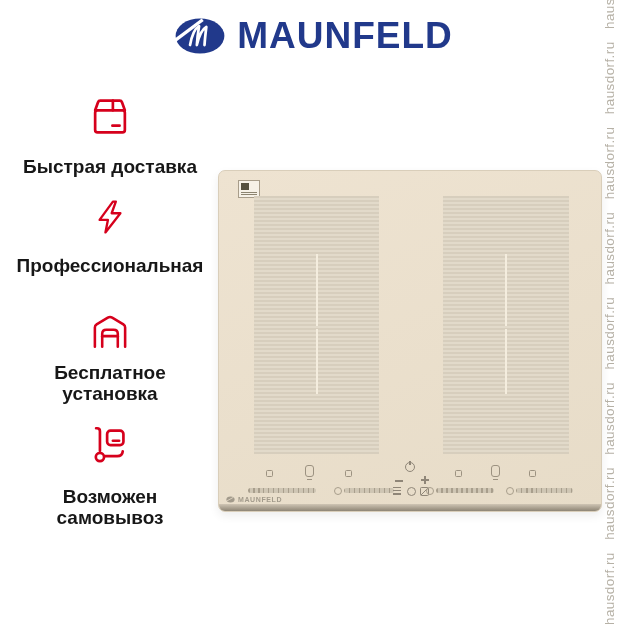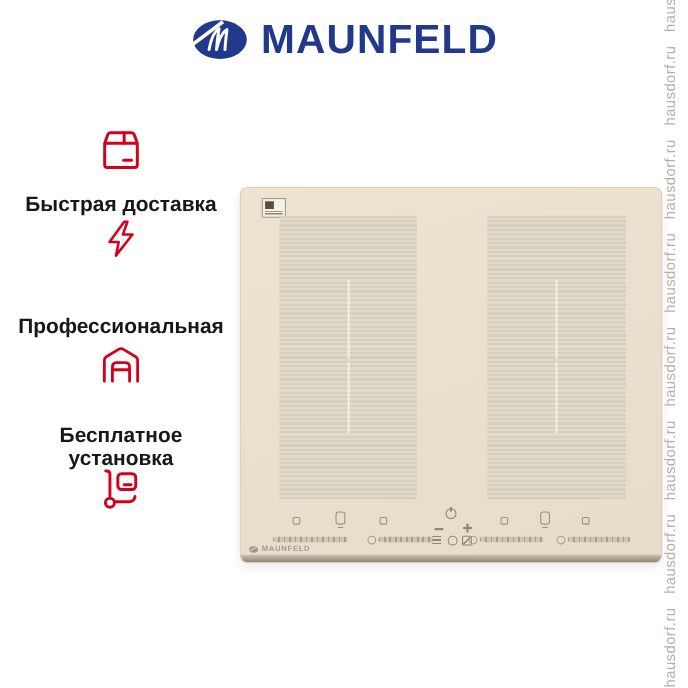--- a/index.html
+++ b/index.html
@@ -14,23 +14,23 @@
   }
   .brand-text{
     font-size:37px;font-weight:700;color:#21398b;letter-spacing:1px;
   }
   
   .benefit{position:absolute;left:10px;width:200px;display:flex;flex-direction:column;align-items:center;}
   .benefit .b-icon{display:block;}
   .benefit-label{
     text-align:center;font-size:19px;font-weight:600;color:#171717;line-height:21px;margin-top:14px;
   }
-  .b1{top:114px;}  .b1 .benefit-label{margin-top:16px;}
-  .b2{top:196px;gap:32px;} .b2 .benefit-label{margin-top:17px;}
-  .b3{top:310px;} .b3 .benefit-label{margin-top:32px;}
+  .b1{top:94px;}  .b1 .benefit-label{margin-top:16px;}
+  .b2{top:196px;} .b2 .benefit-label{margin-top:17px;}
+  .b3{top:310px;} .b3 .benefit-label{margin-top:8px;}
   .b4{top:423px;} .b4 .benefit-label{margin-top:17px;}
   
   .cooktop{
     position:absolute;left:218px;top:170px;width:384px;height:342px;
     background:linear-gradient(160deg,#eee3d1,#e7dcc8);
     border:1px solid #d9ceba;border-radius:7px;box-sizing:border-box;
     box-shadow:0 4px 10px rgba(0,0,0,.07);
   }
   .cooktop::after{ 
     content:"";position:absolute;left:0;right:0;bottom:0;height:7px;
@@ -135,20 +135,24 @@
   </div>
 
   <div class="benefit b4">
     <svg class="b-icon" width="46" height="46" viewBox="0 0 48 48" fill="none" stroke="#d6001c" stroke-width="2.8" stroke-linecap="round" stroke-linejoin="round">
       <rect x="21" y="8" width="17" height="15" rx="3.5"></rect>
       <path d="M27 18.5 H33.5"></path>
       <path d="M9.5 5.5 H10.5 Q13.5 5.5 13.5 8.5 V29"></path>
       <circle cx="13.5" cy="35.5" r="4.3"></circle>
       <path d="M19 34.5 H31.5 Q36.8 34.5 37.3 29.5"></path>
     </svg>
+    <div class="benefit-label">
+      <div>Возможен</div>
+      <div>самовывоз</div>
+    </div>
   </div>
 
   <div class="cooktop">
     <div class="sticker"></div>
 
     <div class="zone zone-left">
       <div class="zone-line zl1"></div>
       <div class="zone-line zl2"></div>
     </div>
     <div class="zone zone-right">

